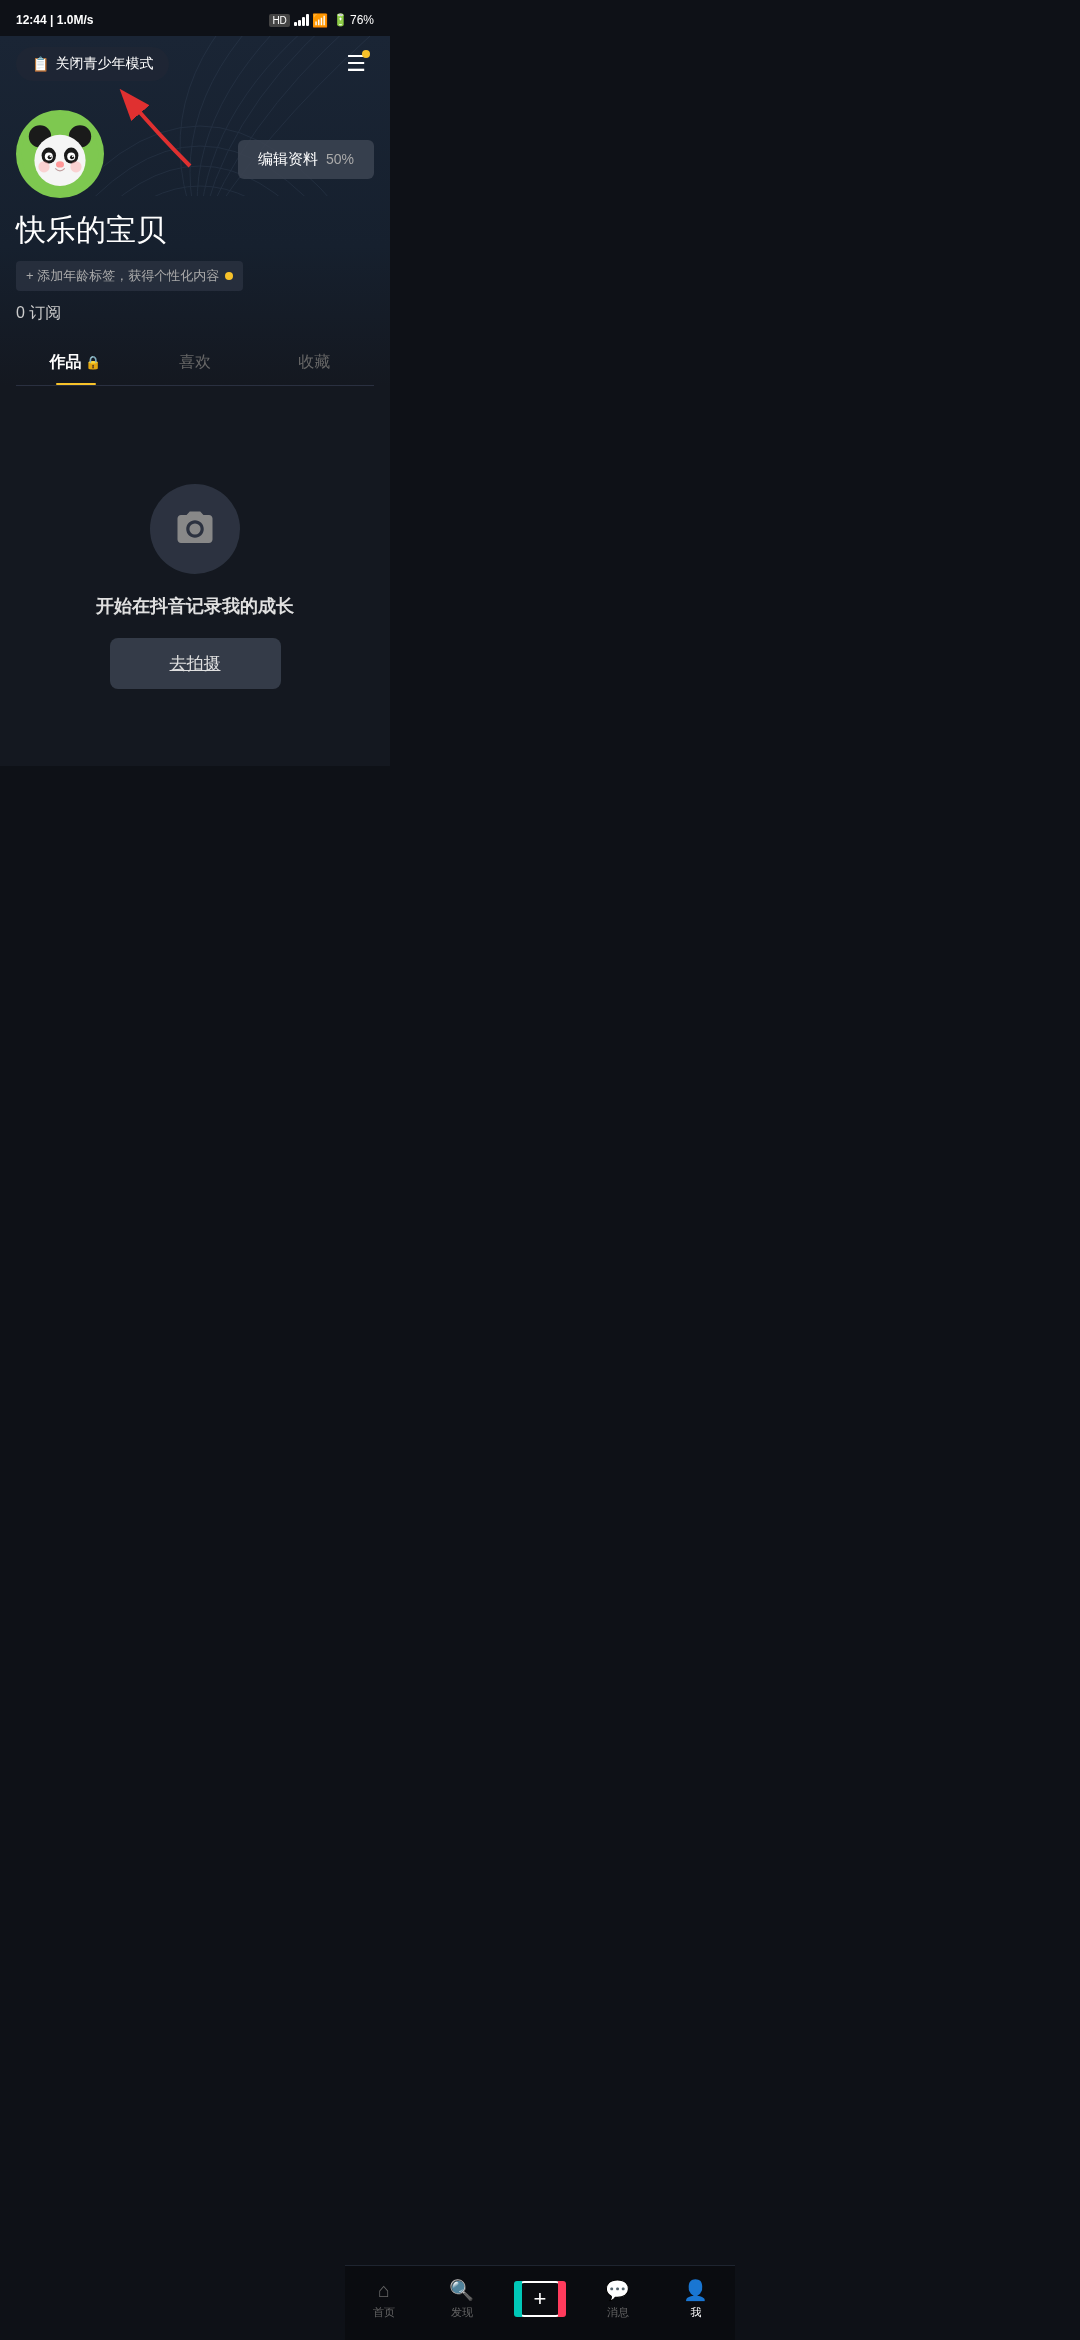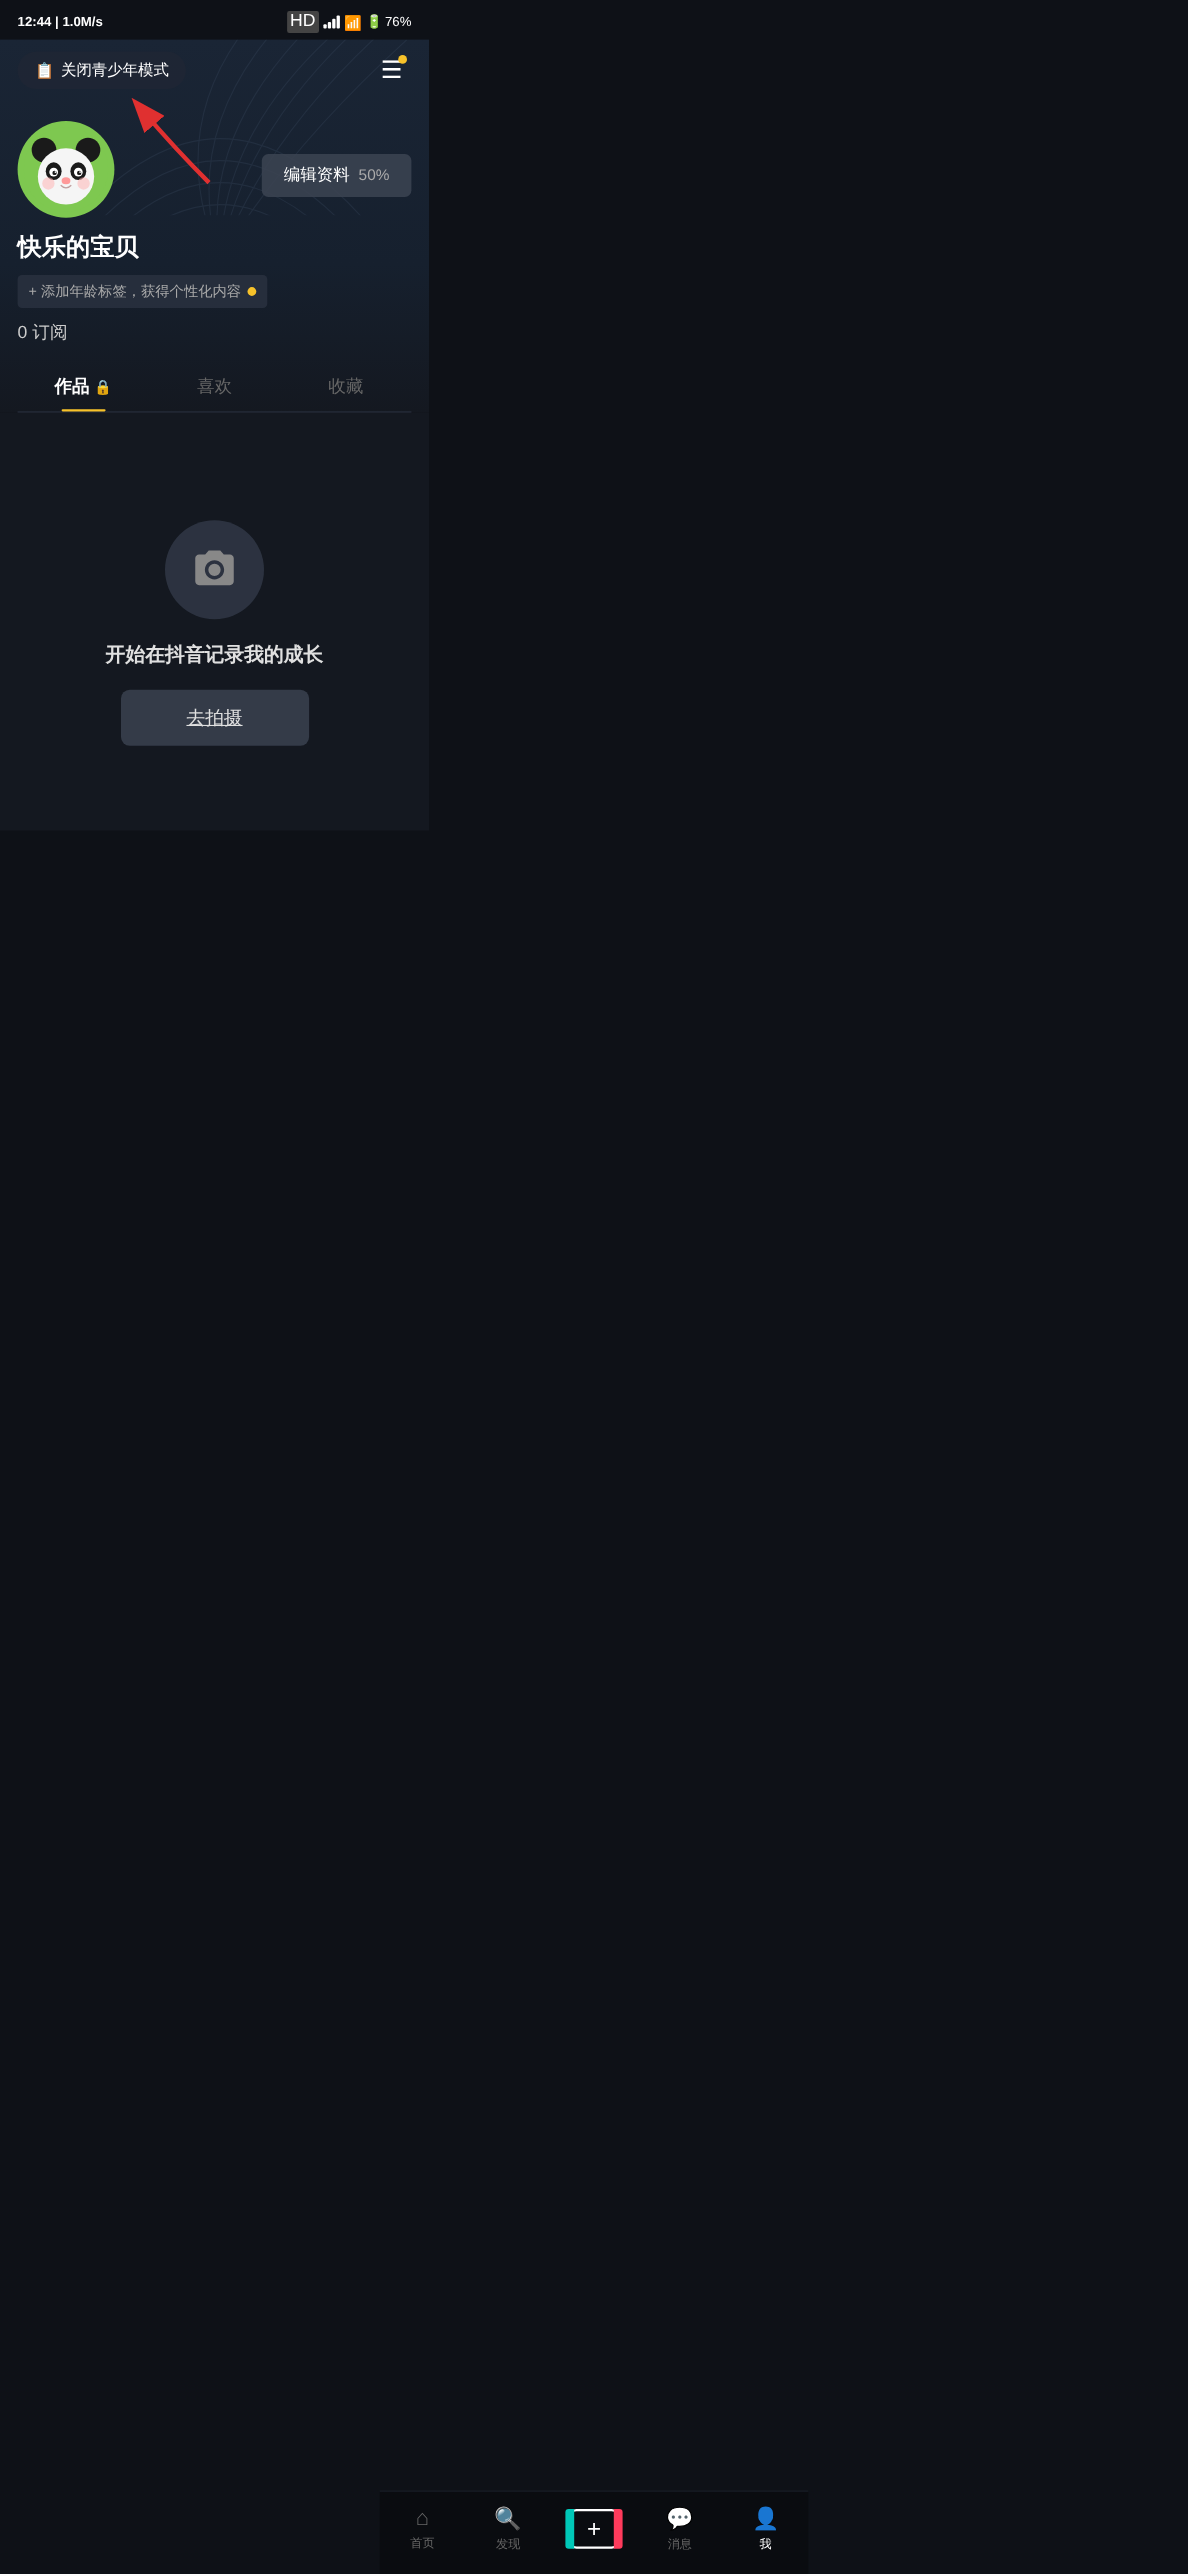--- a/index.html
+++ b/index.html
@@ -183,22 +183,22 @@
       align-items: center;
       gap: 8px;
       margin-top: 10px;
     }
     .edit-profile-btn .progress-text {
       color: #aaa;
       font-size: 14px;
     }
 
     .username {
-      font-size: 22px;
-      font-weight: 700;
+      font-size: 30px;
+      font-weight: 400;
       color: #fff;
       margin: 12px 0 10px;
     }
 
     .age-tag-btn {
       display: inline-flex;
       align-items: center;
       gap: 4px;
       background: rgba(40,48,62,0.9);
       border: none;
@@ -392,21 +392,21 @@
     }
   </style>
 </head>
 <body>
 
 <div class="status-bar">
   <div class="status-left">
     <span>12:44</span> | <span>1.0M/s</span>
   </div>
   <div class="status-right">
-    <span style="font-size:16px;background:#444;border-radius:2px;padding:1px 3px;">HD</span>
+    <span style="font-size:10px;background:#444;border-radius:2px;padding:1px 3px;">HD</span>
     <div class="signal-bars">
       <div class="signal-bar" style="height:4px"></div>
       <div class="signal-bar" style="height:6px"></div>
       <div class="signal-bar" style="height:9px"></div>
       <div class="signal-bar" style="height:12px"></div>
     </div>
     <span class="wifi-icon">📶</span>
     <div class="battery">
       <span>🔋</span>
       <span>76%</span>

